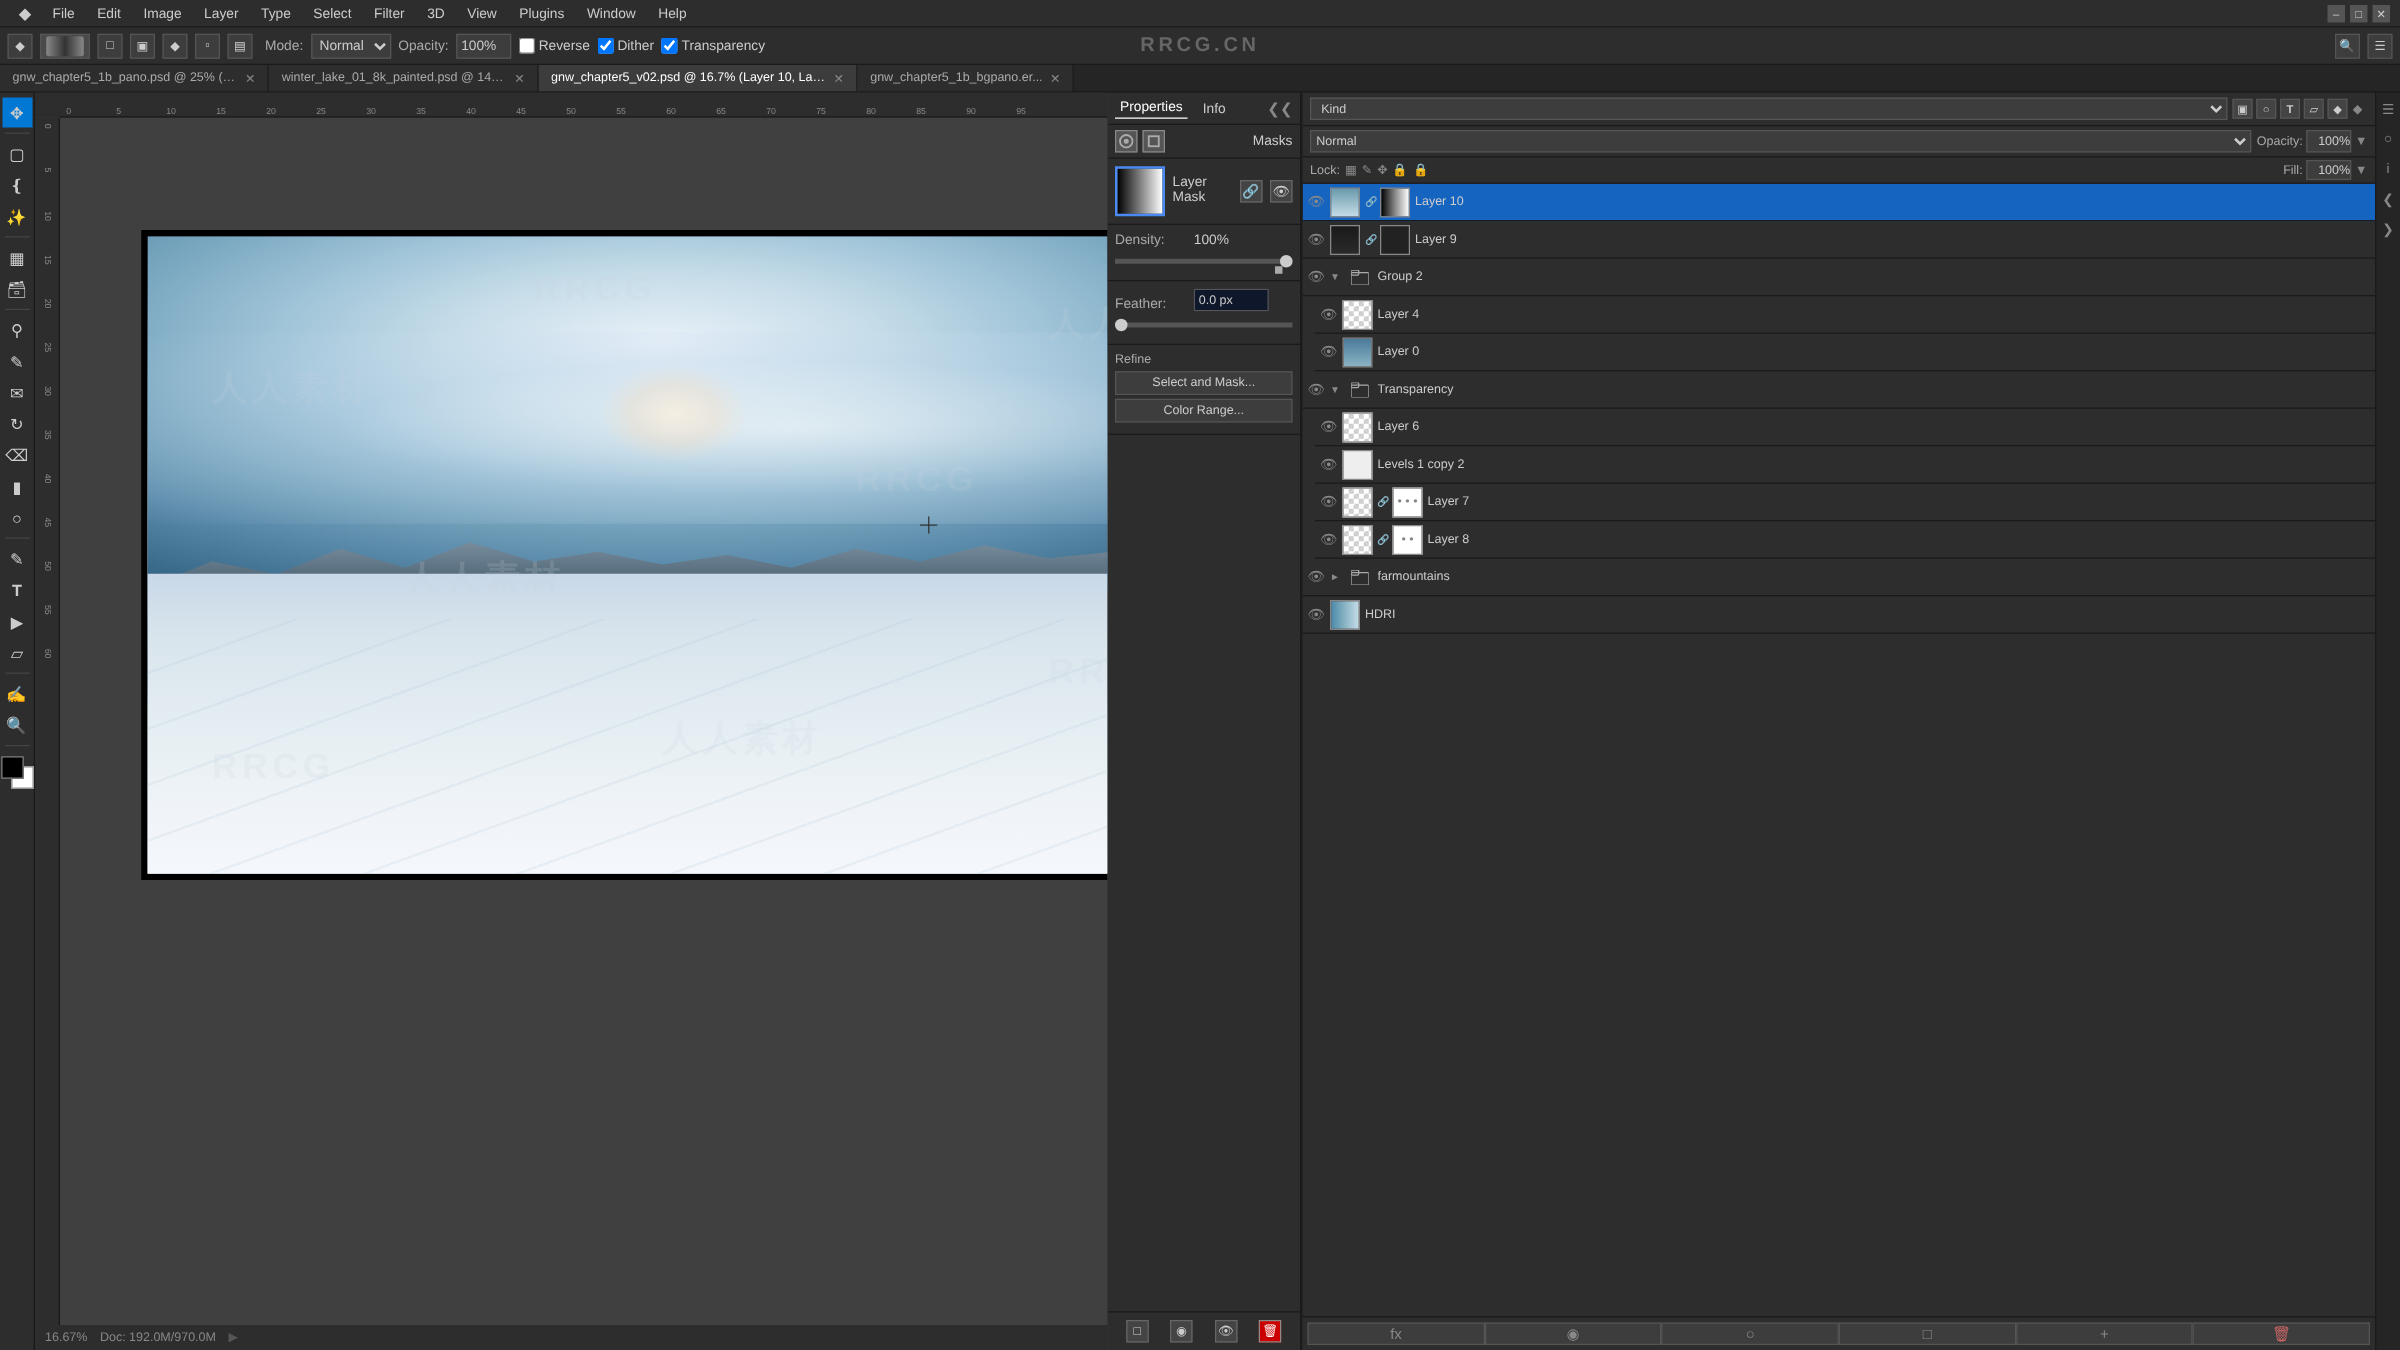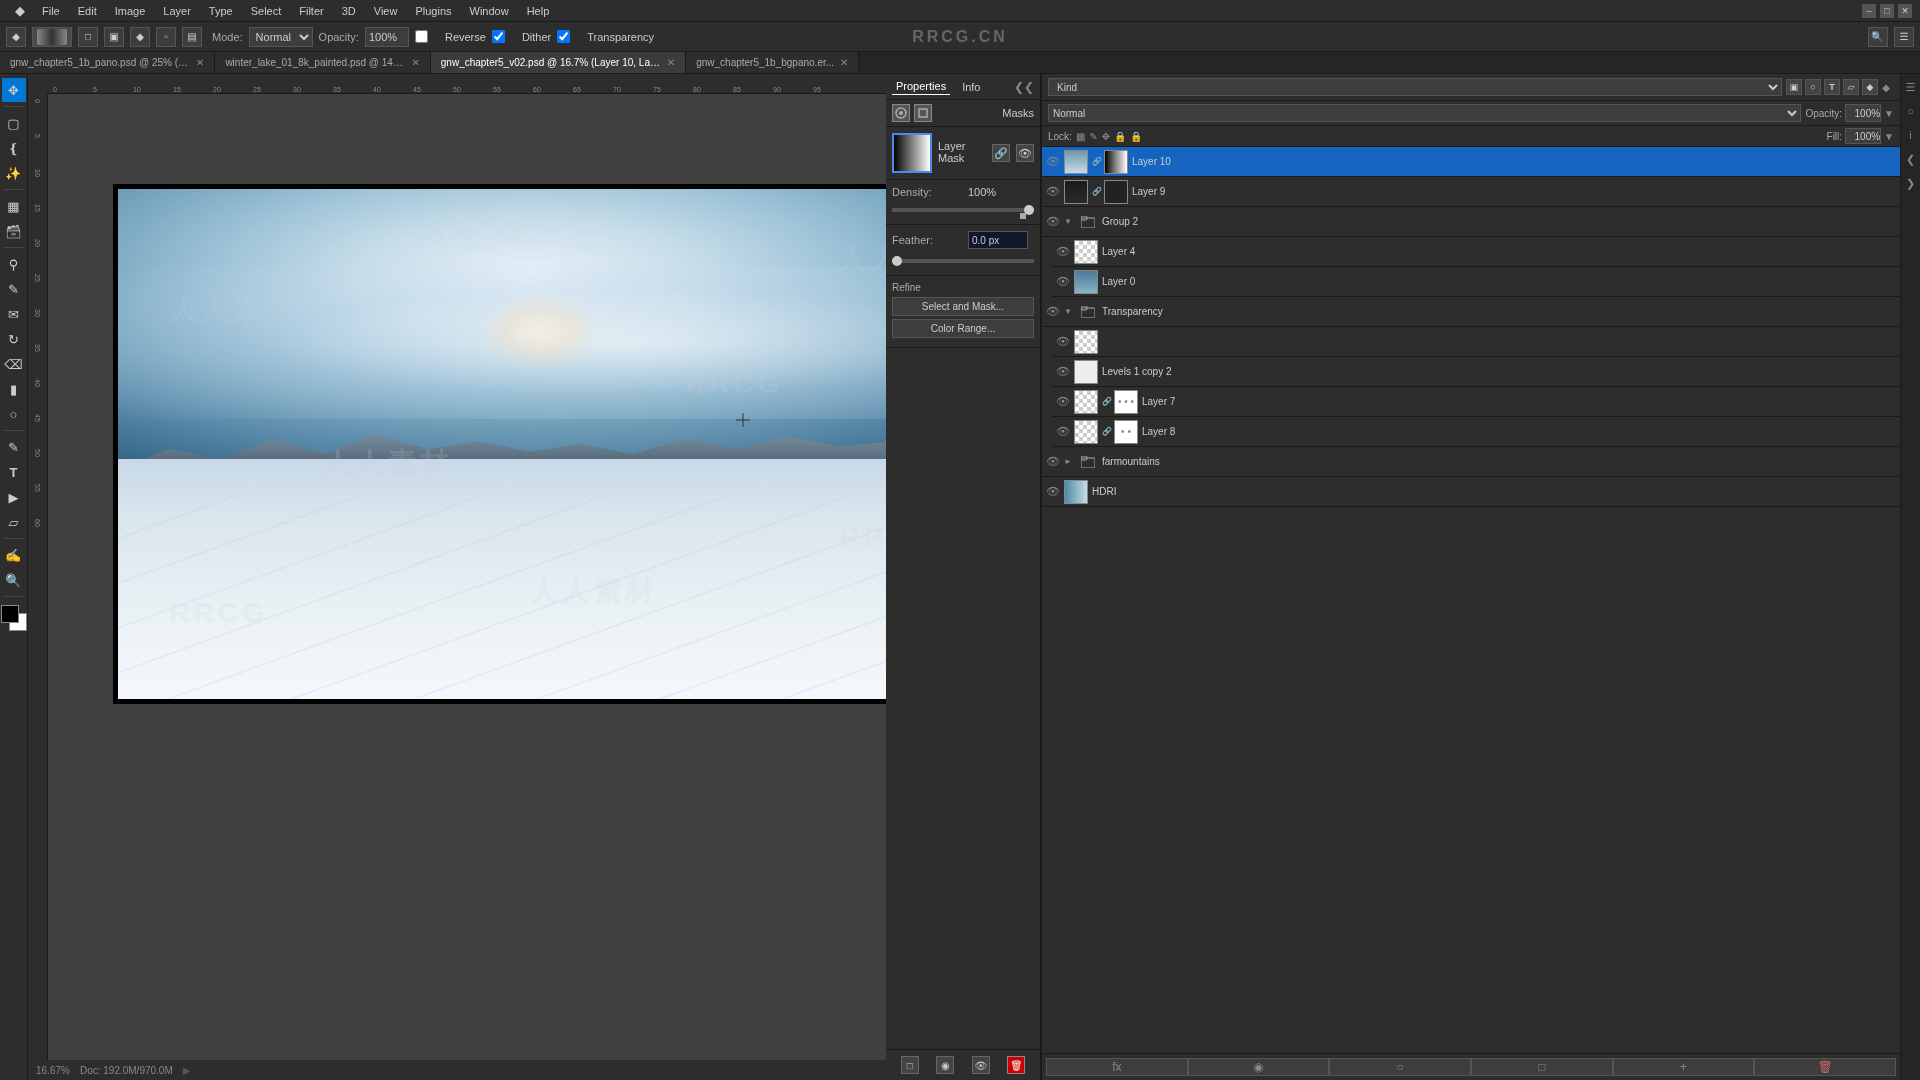--- a/index.html
+++ b/index.html
@@ -71,21 +71,21 @@
       border: 1px solid #555;
       color: #ccc;
       font-size: 11px;
       height: 20px;
       width: 50px;
       padding: 0 3px;
     }
     .options-bar label {
       display: flex;
       align-items: center;
-      gap: 17px;
+      gap: 3px;
       font-size: 11px;
       color: #ccc;
     }
     .tool-icon-btn {
       background: #3d3d3d;
       border: 1px solid #555;
       width: 20px; height: 20px;
       display: flex; align-items: center; justify-content: center;
       cursor: pointer;
       color: #ccc;
@@ -481,22 +481,22 @@
       cursor: pointer;
       display: flex; align-items: center; justify-content: center;
     }
 
     .props-section {
       padding: 6px;
       border-bottom: 1px solid #1a1a1a;
     }
     .props-row {
       display: flex;
-      align-items: center;
-      gap: 21px;
+      align-items: flex-end;
+      gap: 8px;
       margin-bottom: 4px;
       font-size: 11px;
     }
     .props-label { color: #aaa; min-width: 55px; }
     .props-value { color: #ccc; }
     .props-input {
       background: #0f172a;
       border: 1px solid #555;
       color: #ccc;
       height: 18px;
@@ -947,20 +947,21 @@
               <rect x="0" y="2" width="14" height="10" rx="1" fill="none" stroke="#aaa" stroke-width="1"></rect>
               <rect x="0" y="0" width="6" height="4" rx="1" fill="none" stroke="#aaa" stroke-width="1"></rect>
             </svg>
         </div>
         <span class="layer-name">Transparency</span>
       </div>
 
       <div class="layer-item layer-indent">
         <span class="layer-eye">👁</span>
         <div class="layer-thumb thumb-checker"></div>
+        <span class="layer-name">Layer 6</span>
       </div>
 
       <div class="layer-item layer-indent">
         <span class="layer-eye">👁</span>
         <div class="layer-thumb" style="background:#eee;"></div>
         <span class="layer-name">Levels 1 copy 2</span>
       </div>
 
       <div class="layer-item layer-indent">
         <span class="layer-eye">👁</span>

